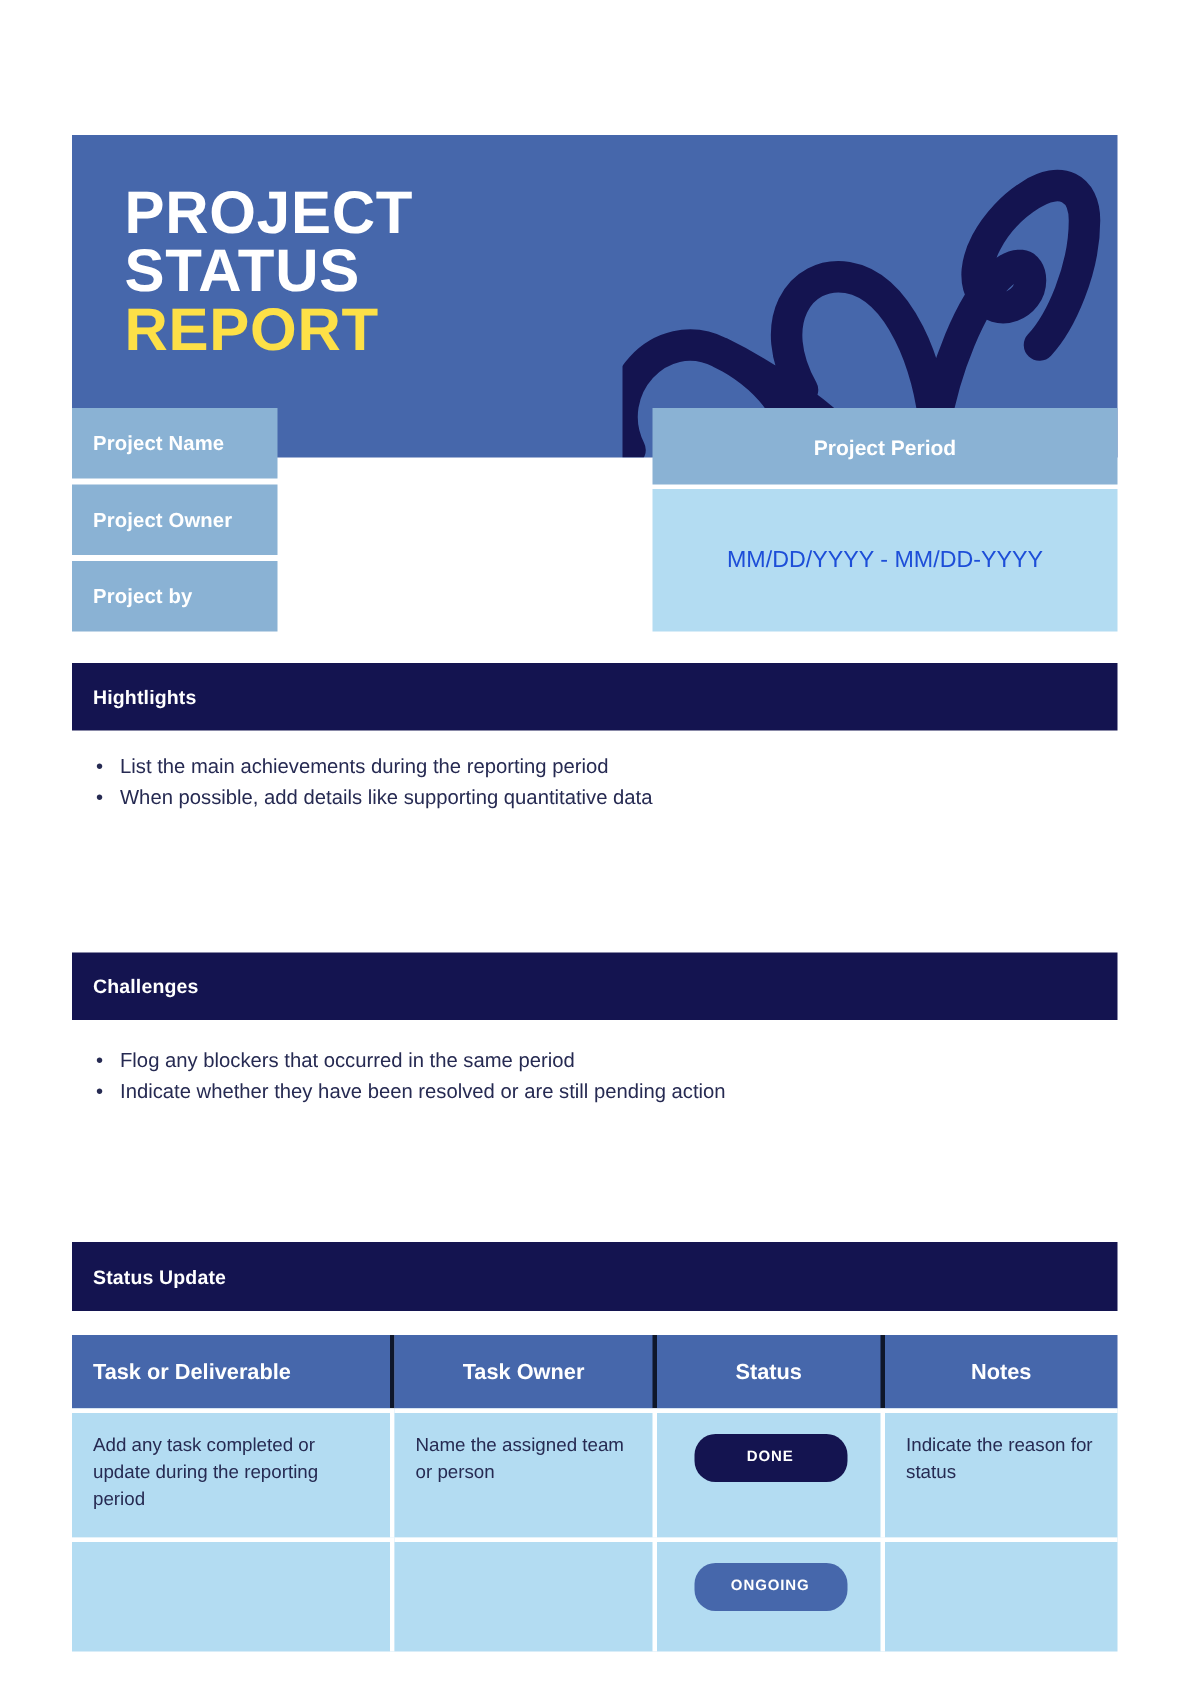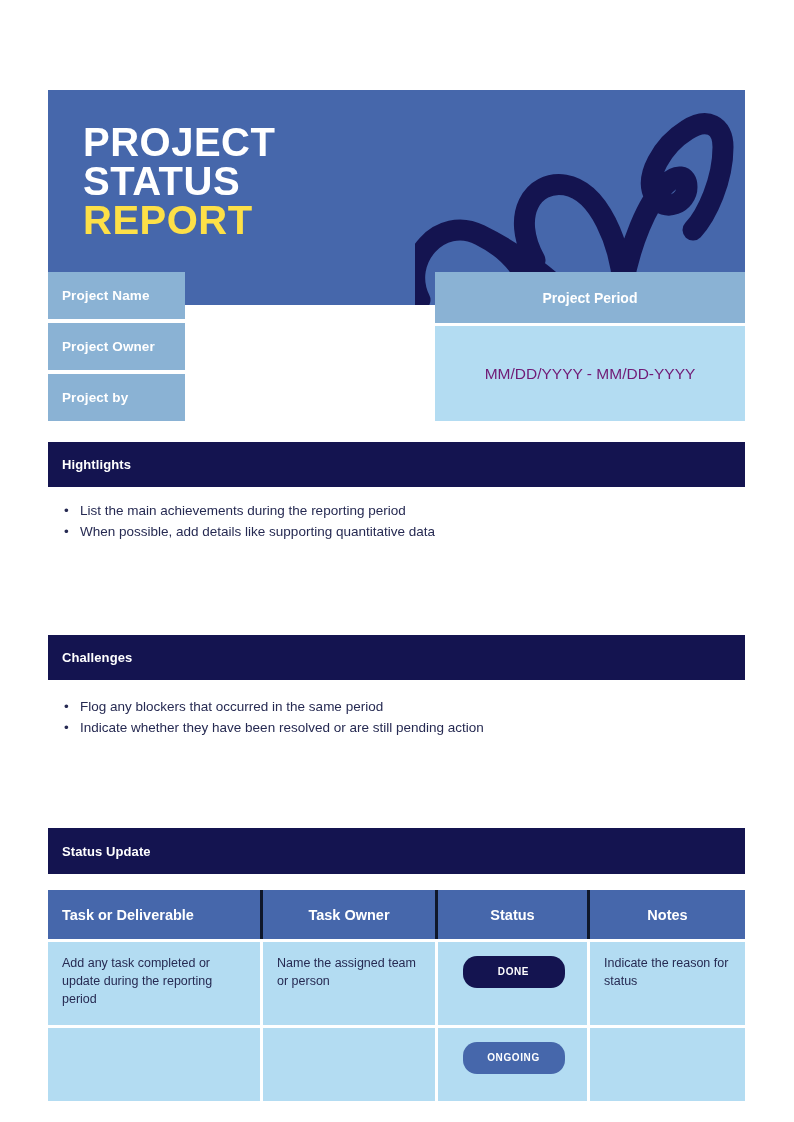--- a/index.html
+++ b/index.html
@@ -103,21 +103,21 @@
     font-weight: bold;
   }
   .period-body {
     height: 95px;
     background: #b3dcf2;
     display: flex;
     align-items: center;
     justify-content: center;
   }
   .period-body .txt {
-    color: #701a75;
+    color: #1d4ed8;
     font-size: 15.5px;
   }
 
   
   .section-banner {
     position: absolute;
     left: 48px;
     width: 697px;
     height: 45px;
     background: #141450;

